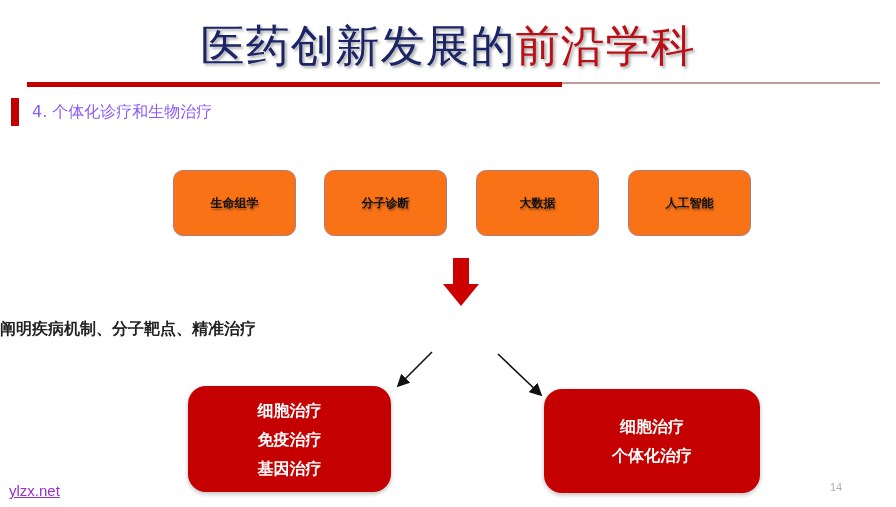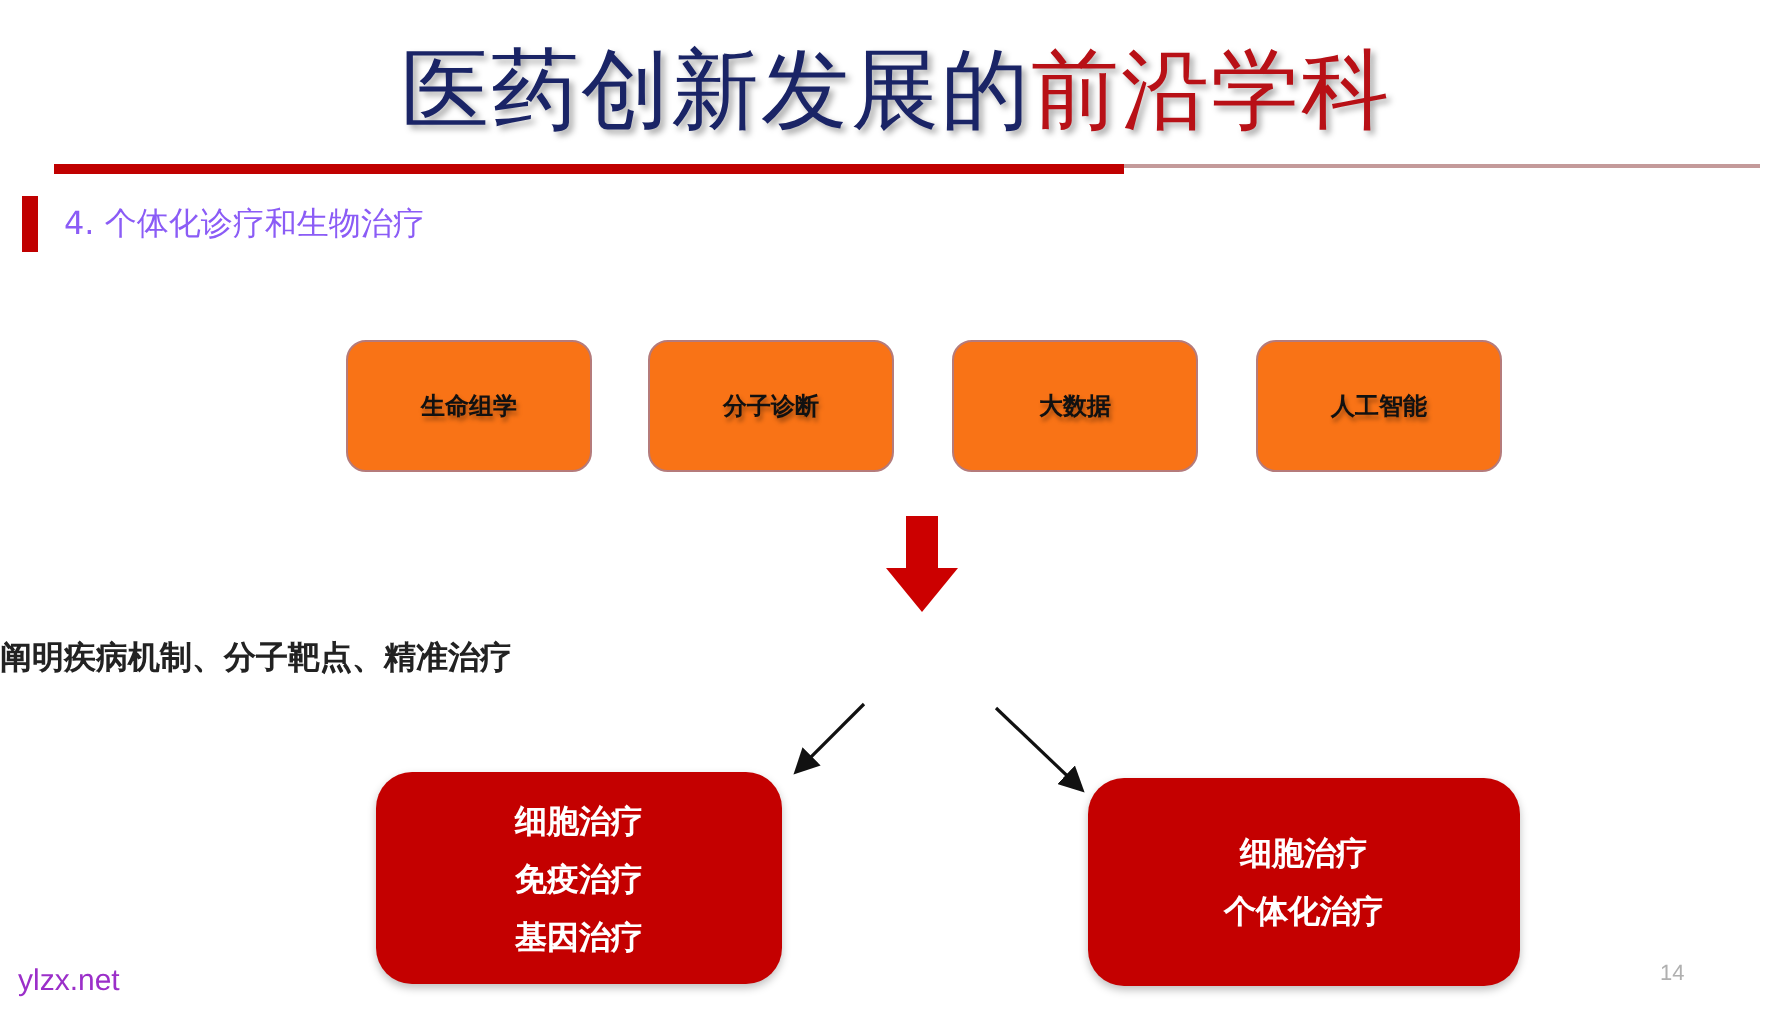--- a/index.html
+++ b/index.html
@@ -50,20 +50,21 @@
   .diag-arrows { position: absolute; left: 0; top: 0; width: 896px; height: 507px; pointer-events: none; }
   .result-box {
     position: absolute; background: #c40000; border-radius: 18px;
     display: flex; flex-direction: column; align-items: center; justify-content: center;
     color: #fff; font-size: 16px; font-weight: bold; line-height: 29px;
     box-shadow: 0 2px 4px rgba(0,0,0,0.25);
   }
   .watermark {
     position: absolute; left: 9px; top: 482px; font-size: 15px; color: #9b2fc9;
     font-family: "Liberation Sans", sans-serif;
+    text-decoration: underline;
   }
   .page-num {
     position: absolute; left: 830px; top: 481px; font-size: 11px; color: #b0b0b0;
     font-family: "Liberation Sans", sans-serif;
   }
 </style>
 </head>
 <body>
 
 <div class="title">

